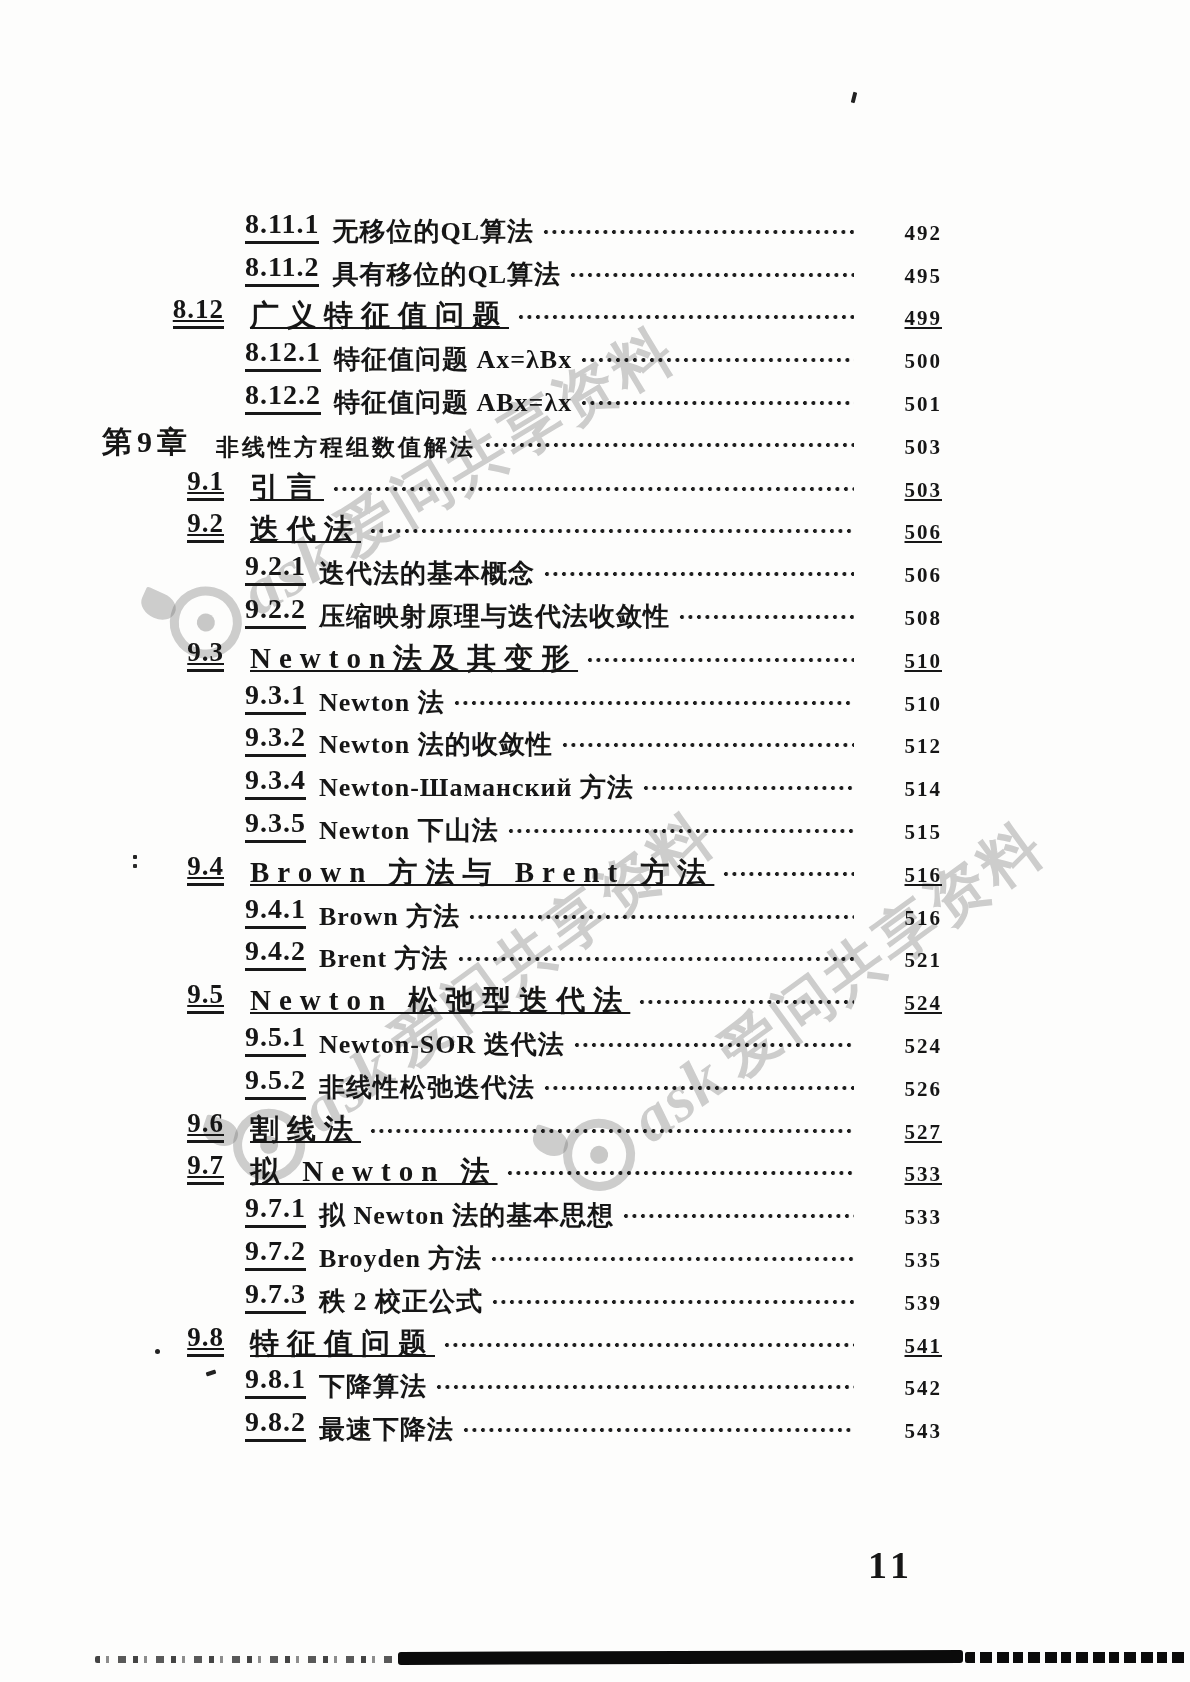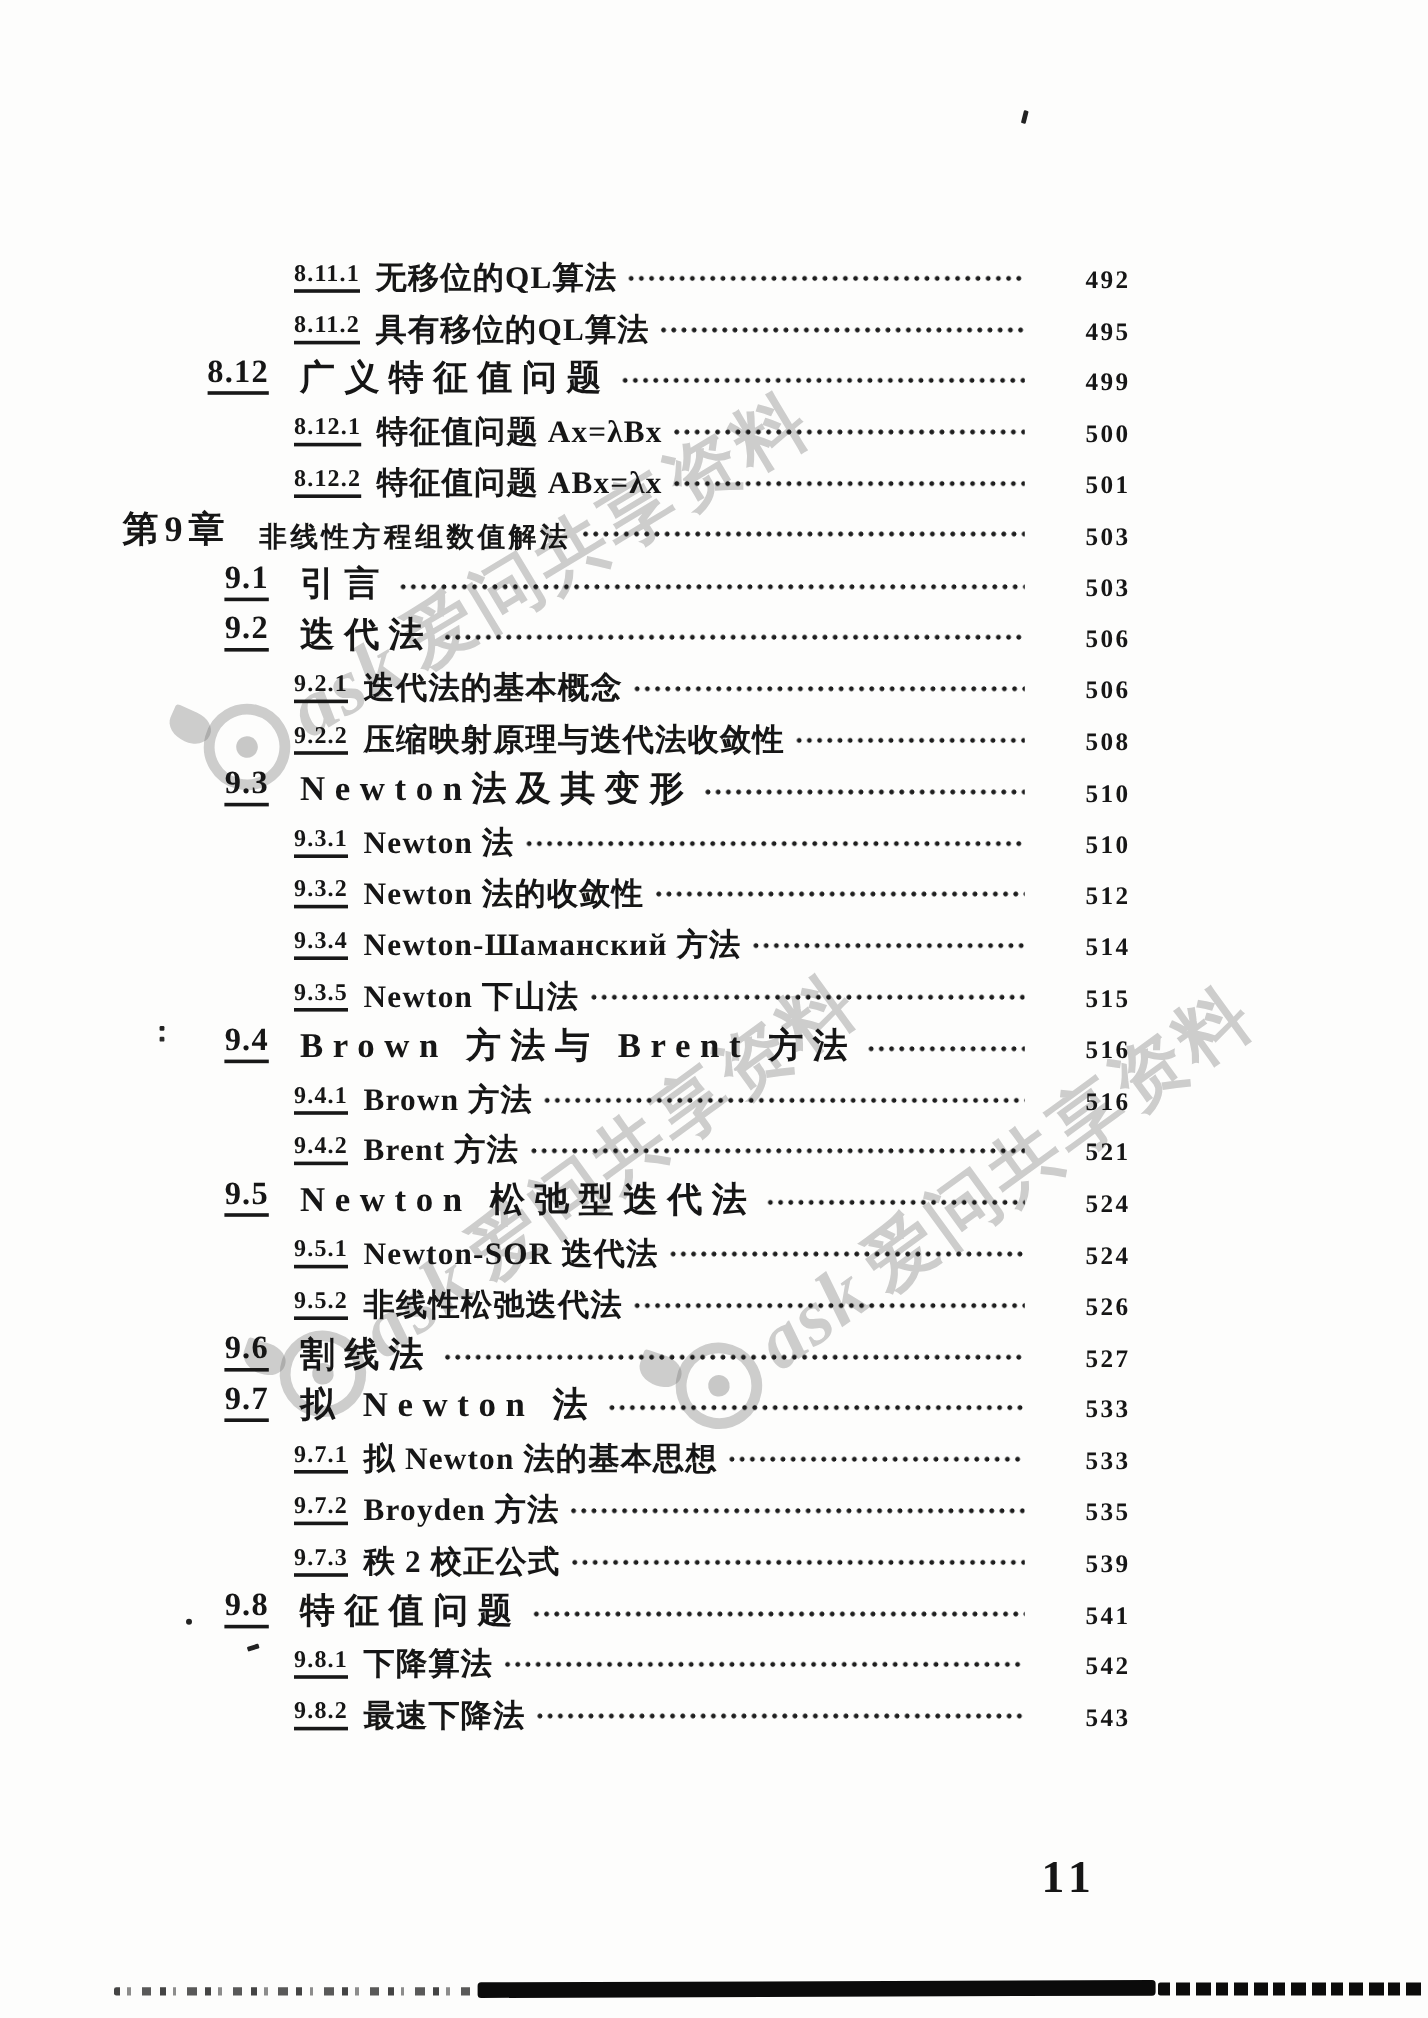--- a/index.html
+++ b/index.html
@@ -31,25 +31,25 @@
     margin:0 10px 9px 9px;
     background-image:radial-gradient(circle at 3px 3px,#1d1d1d 1.7px,rgba(0,0,0,0) 2.3px);
     background-size:8.5px 6px;background-repeat:repeat-x;
   }
   .pg{
     flex:0 0 78px;text-align:right;font-size:21px;line-height:1;
     font-weight:600;letter-spacing:2px;white-space:nowrap;
   }
   
   .row-sub{padding-left:245px;}
-  .row-sub .num{font-size:20px;}
+  .row-sub .num{font-size:28px;}
   .row-sub .num-box{margin-right:13px;}
   .row-sub .title{font-size:26px;letter-spacing:1px;}
   
-  .row-section{padding-left:150px;}
+  .row-section{padding-left:150px;text-decoration:underline;}
   .row-section .num-box{width:74px;margin-right:26px;}
   .row-section .num{font-size:27px;}
   .row-section .title{font-size:29px;letter-spacing:8px;}
   
   .row-chapter{padding-left:102px;}
   .row-chapter .num-box{margin-right:24px;}
   .row-chapter .num{font-size:30px;border-bottom:none;padding-bottom:1px;letter-spacing:5px;}
   .row-chapter .title{font-size:23px;font-weight:bold;letter-spacing:3px;}
   .row-chapter .leader{margin-bottom:10px;}
   

